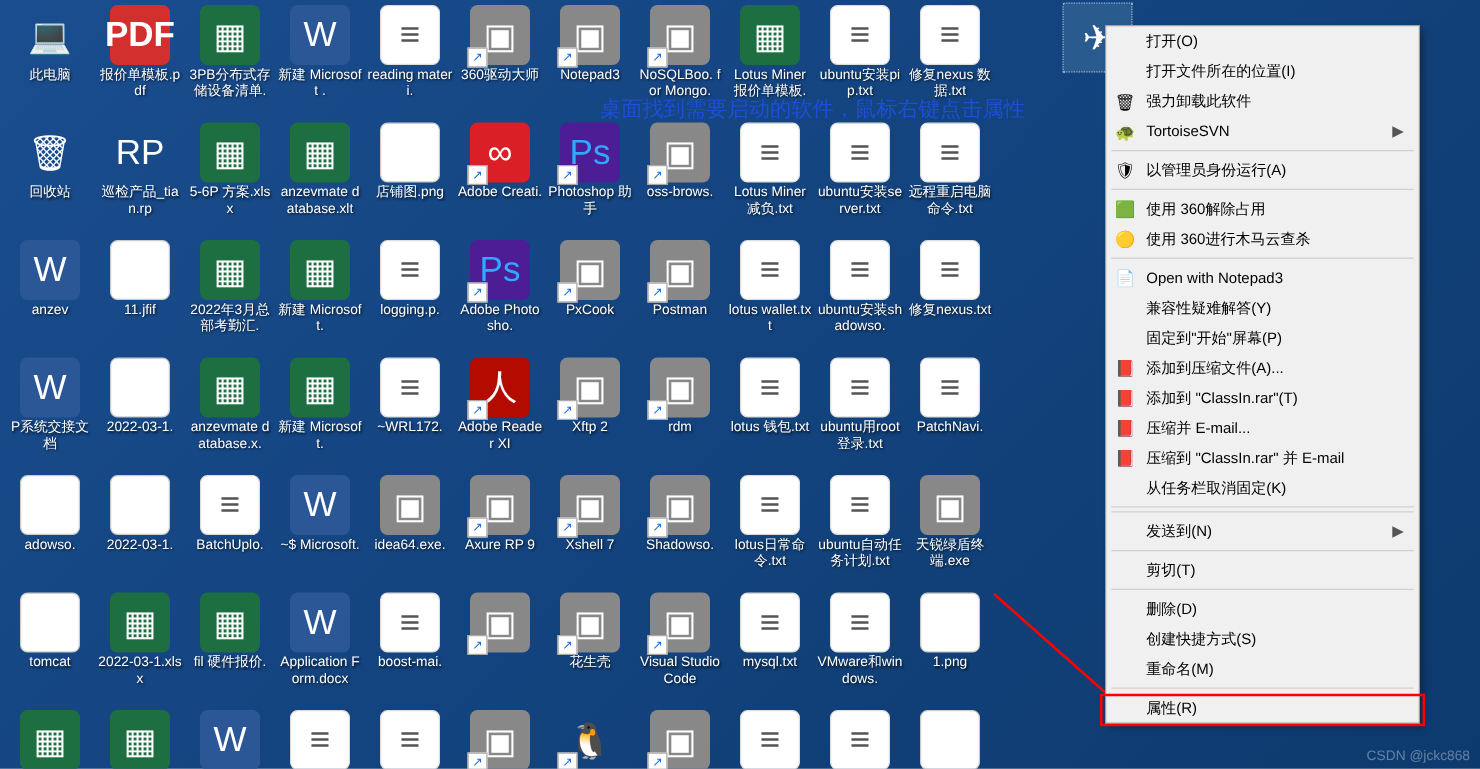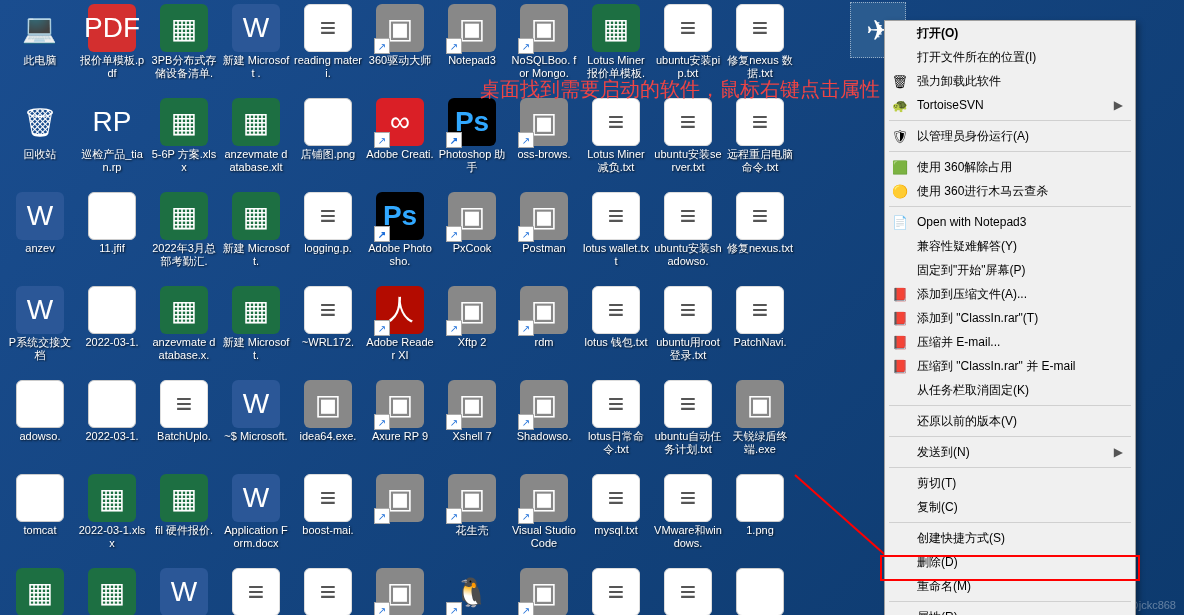--- a/index.html
+++ b/index.html
@@ -42,46 +42,46 @@
   font-size: 11px;
   line-height: 13px;
   color: #fff;
   text-shadow: 1px 1px 2px rgba(0,0,0,.8);
   max-height: 40px;
   overflow: hidden;
   word-break: break-all;
   padding: 0 2px;
 }
 .ic-box { border-radius: 6px; }
-.pdf { background: #d32f2f; color: #fff; font-size: 11px; font-weight: normal; }
+.pdf { background: #d32f2f; color: #fff; font-size: 11px; font-weight: bold; }
 .excel { background: #1d6f42; color: #fff; }
 .word { background: #2b5797; color: #fff; }
 .txt { background: #fff; color: #555; border: 1px solid #ddd; font-size: 9px; }
 .png { background: #fff; border: 1px solid #ccc; }
 .exe { background: #888; }
 .adobe-cc { background: #da1f26; color: #fff; }
-.ps { background: #000000; color: #31a8ff; font-weight: bold; }
+.ps { background: #4c1d95; color: #31a8ff; font-weight: normal; }
 .pdfr { background: #b30b00; color: #fff; }
 .link-overlay::after {
   content: "↗";
   position: absolute;
   bottom: -2px; left: -2px;
   width: 14px; height: 14px;
   background: #fff;
   color: #1e6fd9;
   font-size: 10px;
   border: 1px solid #aaa;
   display: flex; align-items: center; justify-content: center;
 }
 .annotation {
   position: absolute;
   top: 76px; left: 480px;
-  font-size: 20px;
+  font-size: 17px;
   font-weight: 500;
-  color: #ef4444;
+  color: #1d4ed8;
   z-index: 5;
 }
 .context-menu {
   position: absolute;
   top: 20px; right: 48px;
   width: 252px;
   background: #f0f0f0;
   border: 1px solid #a0a0a0;
   box-shadow: 3px 3px 6px rgba(0,0,0,.35);
   color: #000;
@@ -89,21 +89,21 @@
   z-index: 20;
 }
 .menu-item {
   height: 24px;
   display: flex;
   align-items: center;
   padding: 0 12px 0 32px;
   position: relative;
   cursor: pointer;
 }
-.menu-item.bold { font-weight: bold; }
+.menu-item.bold { font-weight: normal; }
 .menu-item .mi { position: absolute; left: 6px; width: 18px; text-align: center; font-size: 13px; }
 .menu-item .arrow { margin-left: auto; color: #555; }
 .sep { height: 1px; background: #d0d0d0; margin: 3px 4px; padding: 0; }
 .highlight-box {
   position: absolute;
   border: 2px solid #ff0000;
   pointer-events: none;
   z-index: 30;
 }
 .hb1 { top: 555px; right: 44px; width: 260px; height: 26px; }
@@ -496,41 +496,35 @@
       <span>压缩并 E-mail...</span>
     </div>
     <div class="menu-item">
       <span class="mi">📕</span>
       <span>压缩到 "ClassIn.rar" 并 E-mail</span>
     </div>
     <div class="menu-item">
       <span>从任务栏取消固定(K)</span>
     </div>
     <div class="sep"></div>
-    <div class="menu-item">
-      <span>还原以前的版本(V)</span>
-    </div>
     <div class="sep"></div>
     <div class="menu-item">
       <span>发送到(N)</span>
       <span class="arrow">▶</span>
     </div>
     <div class="sep"></div>
     <div class="menu-item">
       <span>剪切(T)</span>
     </div>
-    <div class="menu-item">
-      <span>复制(C)</span>
-    </div>
-    <div class="sep"></div>
+    <div class="sep"></div>
+    <div class="menu-item">
+      <span>删除(D)</span>
+    </div>
     <div class="menu-item">
       <span>创建快捷方式(S)</span>
-    </div>
-    <div class="menu-item">
-      <span>删除(D)</span>
     </div>
     <div class="menu-item">
       <span>重命名(M)</span>
     </div>
     <div class="sep"></div>
     <div class="menu-item">
       <span>属性(R)</span>
     </div>
   </div>
 

